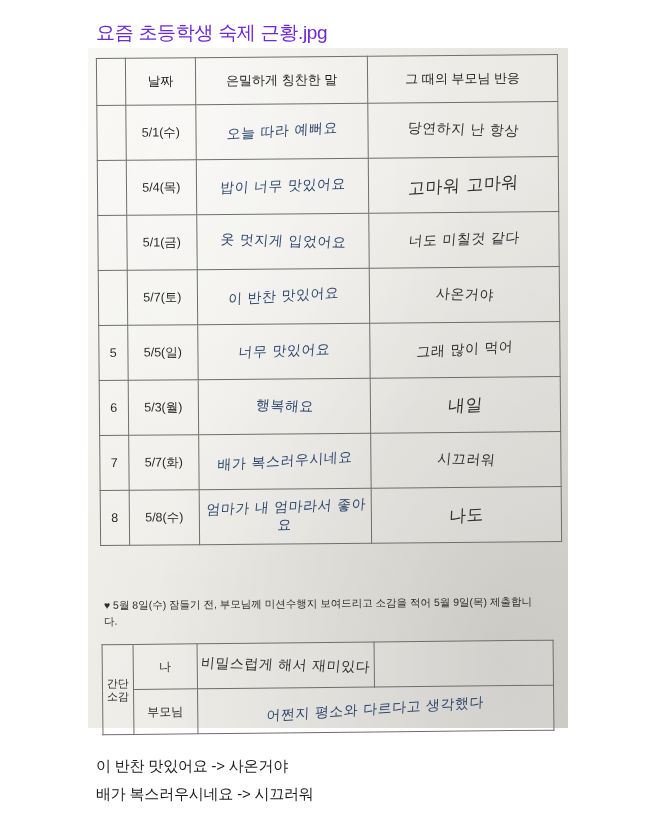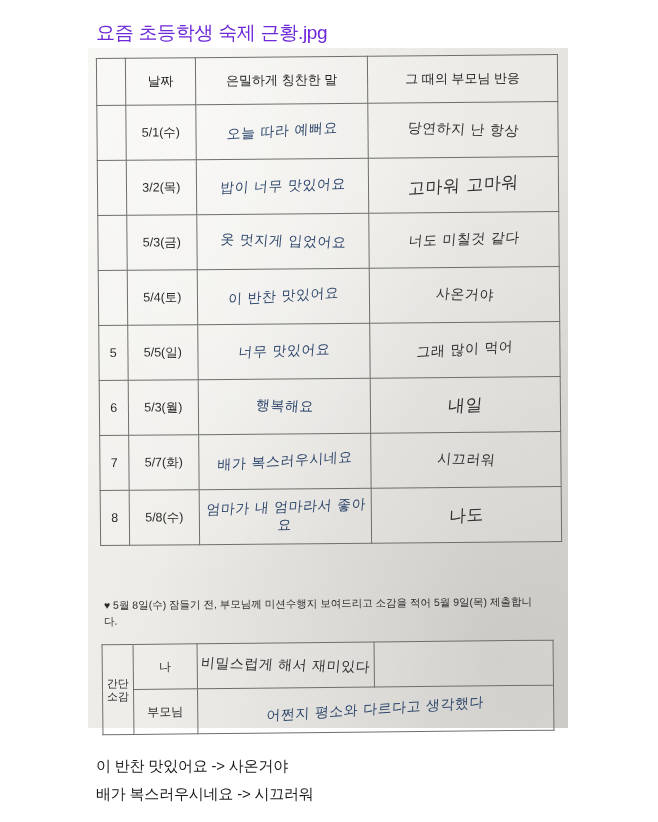--- a/index.html
+++ b/index.html
@@ -150,35 +150,35 @@
 
       <tr>
         <td class="col-idx"></td>
         <td class="col-date">5/1(수)</td>
         <td class="col-praise"><span class="hand blue r1">오늘 따라 예뻐요</span></td>
         <td class="col-react"><span class="hand dark r2">당연하지 난 항상</span></td>
       </tr>
 
       <tr>
         <td class="col-idx"></td>
-        <td class="col-date">3/2(목)</td>
+        <td class="col-date">5/4(목)</td>
         <td class="col-praise"><span class="hand blue r3">밥이 너무 맛있어요</span></td>
         <td class="col-react"><span class="hand dark big r1">고마워 고마워</span></td>
       </tr>
 
       <tr>
         <td class="col-idx"></td>
-        <td class="col-date">5/3(금)</td>
+        <td class="col-date">5/1(금)</td>
         <td class="col-praise"><span class="hand blue r2">옷 멋지게 입었어요</span></td>
         <td class="col-react"><span class="hand dark r3">너도 미칠것 같다</span></td>
       </tr>
 
       <tr>
         <td class="col-idx"></td>
-        <td class="col-date">5/4(토)</td>
+        <td class="col-date">5/7(토)</td>
         <td class="col-praise"><span class="hand blue r1">이 반찬 맛있어요</span></td>
         <td class="col-react"><span class="hand dark r2">사온거야</span></td>
       </tr>
 
       <tr>
         <td class="col-idx">5</td>
         <td class="col-date">5/5(일)</td>
         <td class="col-praise"><span class="hand blue r3">너무 맛있어요</span></td>
         <td class="col-react"><span class="hand dark r1">그래 많이 먹어</span></td>
       </tr>

